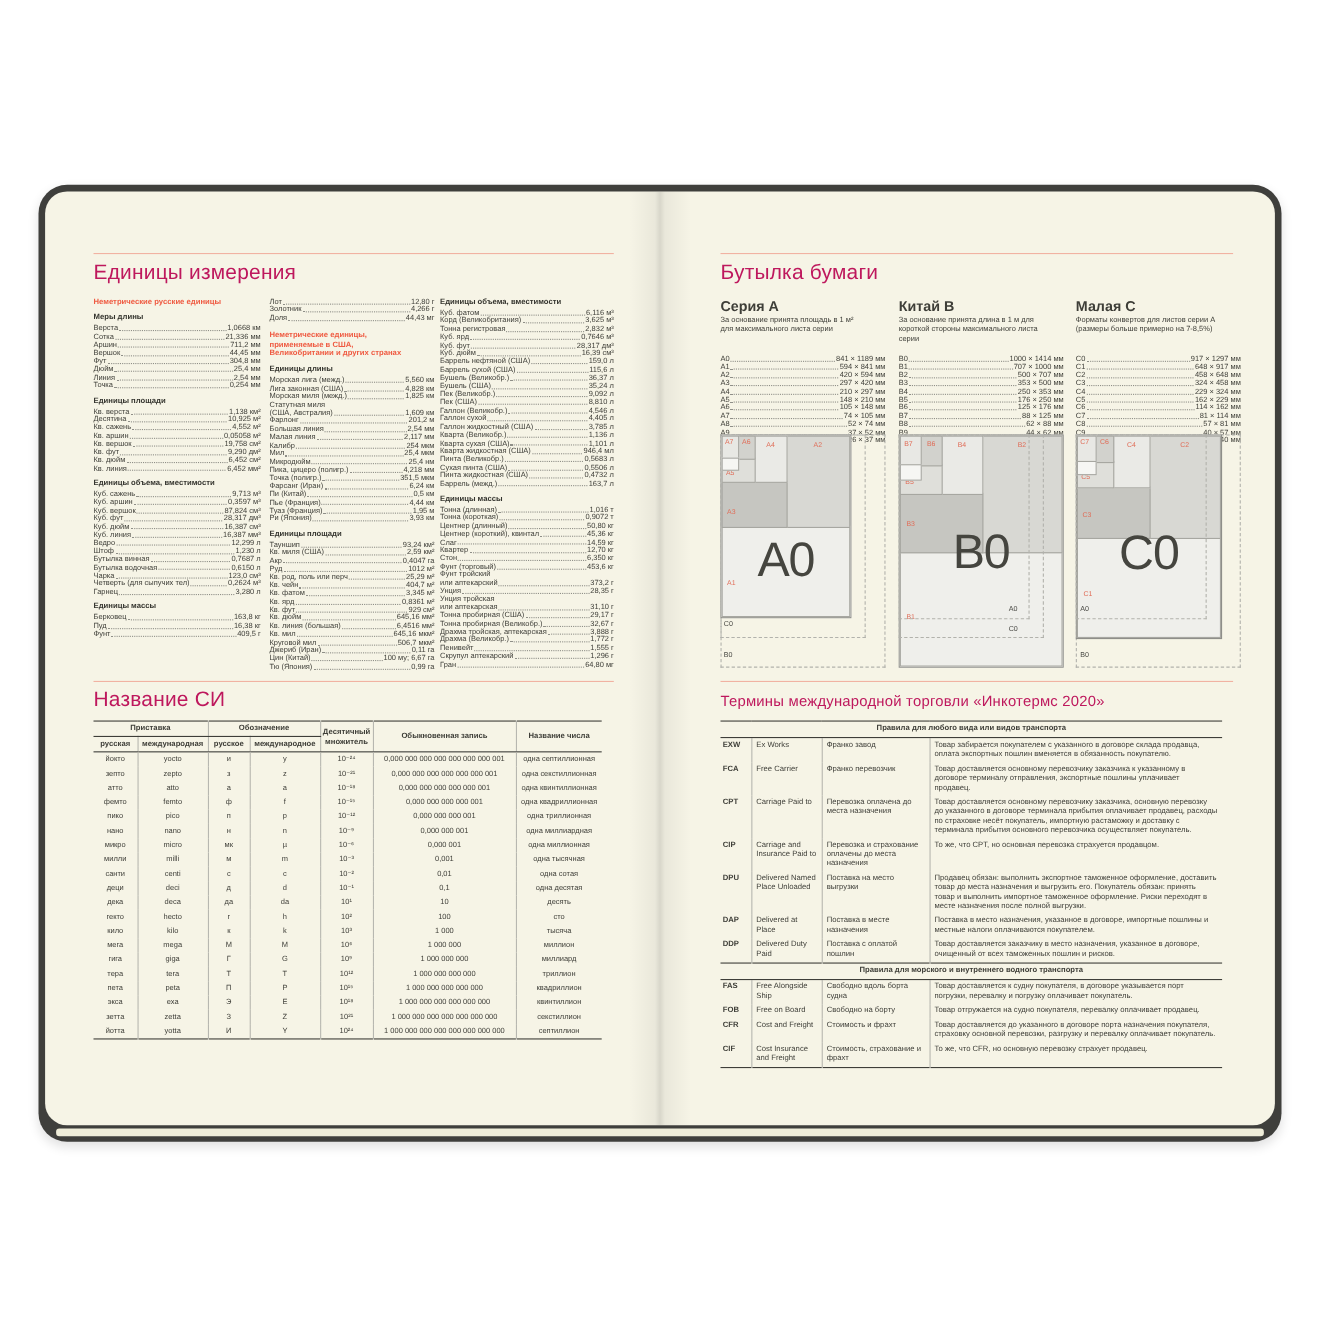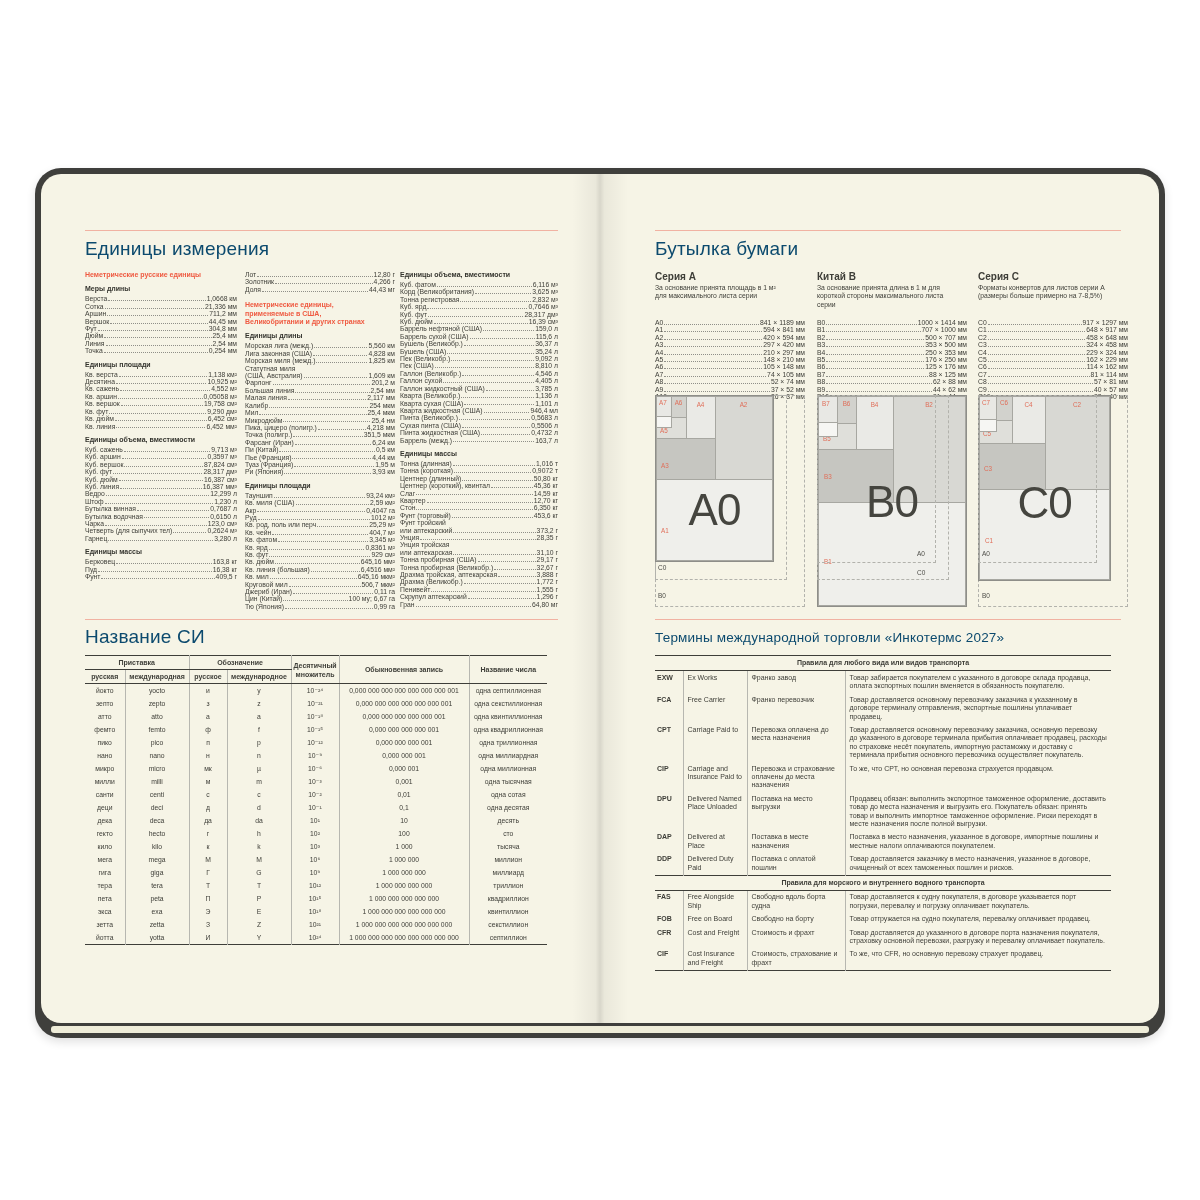--- a/index.html
+++ b/index.html
@@ -7,34 +7,34 @@
        font-family:"Liberation Sans","DejaVu Sans",sans-serif;color:#3e3e38;
        -webkit-font-smoothing:antialiased}
   .book{position:absolute;left:35px;top:168px;width:1130px;height:870px;
         background:#3f3f3c;border-radius:26px;box-shadow:0 4px 10px rgba(0,0,0,.12)}
   .stack{position:absolute;left:16px;right:16px;bottom:5px;height:7px;background:#efedd9;border-radius:3px}
   .pages{position:absolute;left:6px;top:6px;right:6px;bottom:15px;background:#f6f4e6;
          border-radius:20px;overflow:hidden}
   .fold{position:absolute;top:0;bottom:0;left:50%;width:56px;margin-left:-28px;
         background:linear-gradient(90deg,rgba(0,0,0,0) 0%,rgba(0,0,0,.05) 42%,rgba(0,0,0,.12) 50%,rgba(0,0,0,.05) 58%,rgba(0,0,0,0) 100%)}
   .rule{position:absolute;border-top:1.5px solid #f1b2a2}
-  .h1{position:absolute;font-size:19px;color:#0c4a6e;letter-spacing:.2px;white-space:nowrap}
+  .h1{position:absolute;font-size:19px;color:#be185d;letter-spacing:.2px;white-space:nowrap}
   .h1.small{font-size:13.5px}
 
   
   .ucol{position:absolute;top:97px}
   .u-red{color:#ef5a41;font-weight:bold;font-size:7px;line-height:8.4px;margin-bottom:5px}
   .ug-h{font-weight:bold;font-size:7px;margin:6px 0 3px;color:#34342e}
   .u-row{display:flex;align-items:flex-end;font-size:6.8px;line-height:7.4px;white-space:nowrap}
   .u-row .dots{flex:1;border-bottom:1px dotted #8f8f88;margin:0 1px 1.5px}
   .u-row.noval .dots{border-bottom:none}
 
   
   .ser{position:absolute;top:97px;width:150px}
-  .ser-h{font-weight:bold;font-size:10px;margin-bottom:2px}
+  .ser-h{font-weight:bold;font-size:13px;margin-bottom:2px}
   .ser-d{font-size:6.8px;line-height:8.4px;width:132px;height:26px;margin-bottom:9px}
 
   
   .diag{position:absolute;top:221px;width:150px;height:212px}
   .ghost{position:absolute;border:1px dashed #b2b2ac}
   .glbl{position:absolute;font-size:6.5px;color:#4c4c47}
   .sheet{position:absolute;left:0;top:0;background:#eeeeea;border:1px solid #8e8e89}
   .cell{position:absolute;border:1px solid #a7a7a1}
   .lbl{position:absolute;font-style:normal;font-size:6.3px;color:#e06e59}
   .lbl.ctr{left:0;right:0;text-align:center}
@@ -1146,21 +1146,21 @@
           </div>
 
         <div class="u-row">
             <span>B10</span>
             <span class="dots"></span>
             <span class="val">31 × 44 мм</span>
           </div>
       </div>
     </div>
     <div class="ser" style="left:937px">
-      <div class="ser-h">Серия C</div>
+      <div class="ser-h">Малая C</div>
       <div class="ser-d">Форматы конвертов для листов серии А (размеры больше примерно на 7-8,5%)</div>
       <div>
         <div class="u-row">
             <span>C0</span>
             <span class="dots"></span>
             <span class="val">917 × 1297 мм</span>
           </div>
 
         <div class="u-row">
             <span>C1</span>
@@ -1314,21 +1314,21 @@
           </div>
         <div class="cell" style="left:0;top:23px;width:16px;height:11px;background:#f6f6f3"></div>
         <div class="big" style="top:85px">C0</div>
       </div>
       <div class="ghost" style="left:0;top:0;width:117px;height:166px"></div>
       <div class="glbl" style="left:4px;top:155px">A0</div>
       <div class="glbl" style="left:4px;top:197px">B0</div>
     </div>
 
     <div class="rule" style="left:614px;top:445px;width:466px"></div>
-    <div class="h1 small" style="left:614px;top:456px">Термины международной торговли «Инкотермс 2027»</div>
+    <div class="h1 small" style="left:614px;top:456px">Термины международной торговли «Инкотермс 2020»</div>
     <table class="inc">
       <colgroup>
           <col style="width:28px">
           <col style="width:64px">
           <col style="width:98px">
           <col style="width:266px">
         </colgroup>
       <tbody>
           <tr class="sec">
             <td colspan="4">Правила для любого вида или видов транспорта</td>

